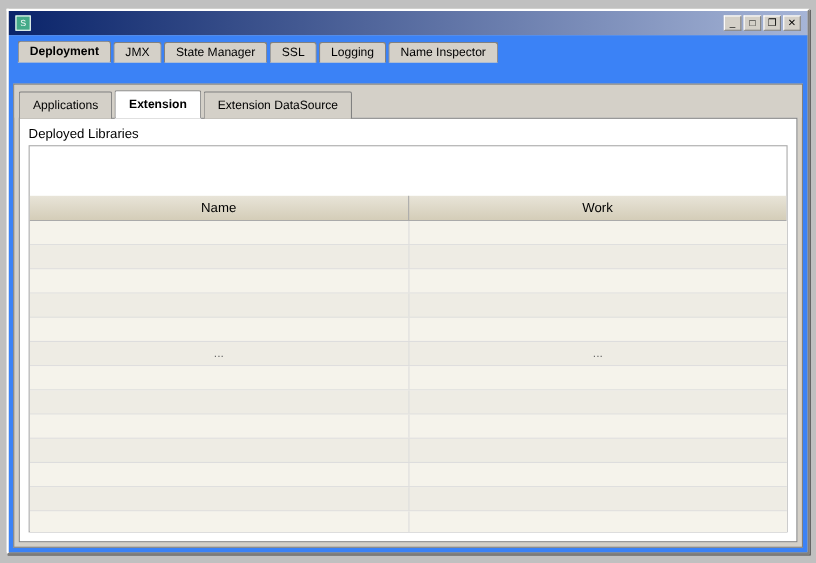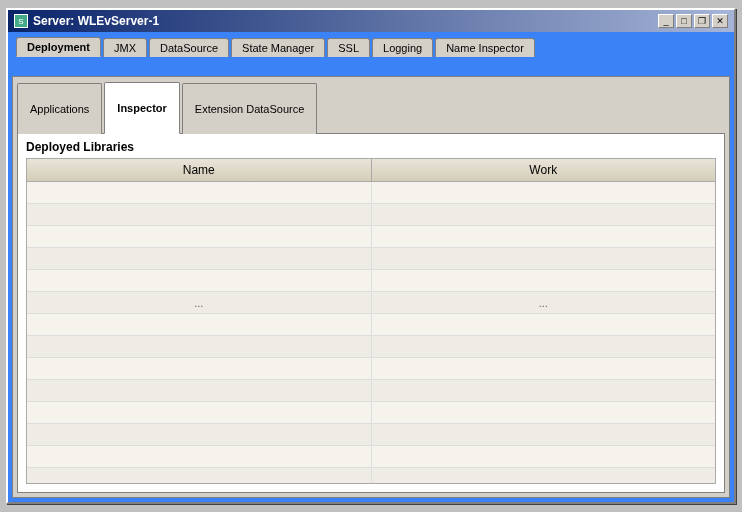--- a/index.html
+++ b/index.html
@@ -140,21 +140,21 @@
     .tab-bar-secondary {
       display: flex;
       align-items: flex-end;
       gap: 2px;
       padding: 4px 4px 0 4px;
       flex-shrink: 0;
       background: #d4d0c8;
     }
 
     .tab-secondary {
-      padding: 19px 12px;
+      padding: 6px 12px;
       background: #d4d0c8;
       border: 1px solid #808080;
       border-bottom: none;
       cursor: pointer;
       font-size: 11px;
       color: #000;
       border-top-left-radius: 2px;
       border-top-right-radius: 2px;
       position: relative;
       top: 1px;
@@ -173,39 +173,40 @@
       border: 1px solid #808080;
       margin: 0 4px 4px 4px;
       display: flex;
       flex-direction: column;
       overflow: hidden;
     }
 
     .section-title {
       padding: 6px 8px 4px 8px;
       font-size: 12px;
-      font-weight: bold;
+      font-weight: normal;
       color: #000;
       flex-shrink: 0;
     }
 
     .table-container {
       flex: 1;
       margin: 0 8px 8px 8px;
       border: 1px solid #aaa;
       overflow: hidden;
       display: flex;
       flex-direction: column;
     }
 
     .table-header {
       display: flex;
       background: linear-gradient(to bottom, #e8e4d8, #d4cdb8);
       border-bottom: 1px solid #aaa;
       flex-shrink: 0;
+      margin-top: 45px;
     }
 
     .table-header-cell {
       flex: 1;
       padding: 4px 8px;
       font-size: 12px;
       text-align: center;
       color: #000;
       border-right: 1px solid #aaa;
     }
@@ -255,64 +256,60 @@
     }
   </style>
 </head>
 <body>
 
 <div class="window">
 
   <div class="title-bar">
     <div class="title-bar-left">
       <div class="title-icon">S</div>
-      <span class="title-text">Server: WLEvServer-1</span>
     </div>
     <div class="title-controls">
       <div class="title-btn">_</div>
       <div class="title-btn">□</div>
       <div class="title-btn">❐</div>
       <div class="title-btn">✕</div>
     </div>
   </div>
 
   <div class="window-content">
 
     <div class="tab-bar-primary">
       <div class="tab-primary active">
         <span>Deployment</span>
       </div>
       <div class="tab-primary">
         <span>JMX</span>
       </div>
       <div class="tab-primary">
-        <span>DataSource</span>
-      </div>
-      <div class="tab-primary">
         <span>State Manager</span>
       </div>
       <div class="tab-primary">
         <span>SSL</span>
       </div>
       <div class="tab-primary">
         <span>Logging</span>
       </div>
       <div class="tab-primary">
         <span>Name Inspector</span>
       </div>
     </div>
 
     <div class="tab-content-area">
 
       <div class="tab-bar-secondary">
         <div class="tab-secondary">
           <span>Applications</span>
         </div>
         <div class="tab-secondary active">
-          <span>Inspector</span>
+          <span>Extension</span>
         </div>
         <div class="tab-secondary">
           <span>Extension DataSource</span>
         </div>
       </div>
 
       <div class="inner-content">
         <div class="section-title">Deployed Libraries</div>
 
         <div class="table-container">

